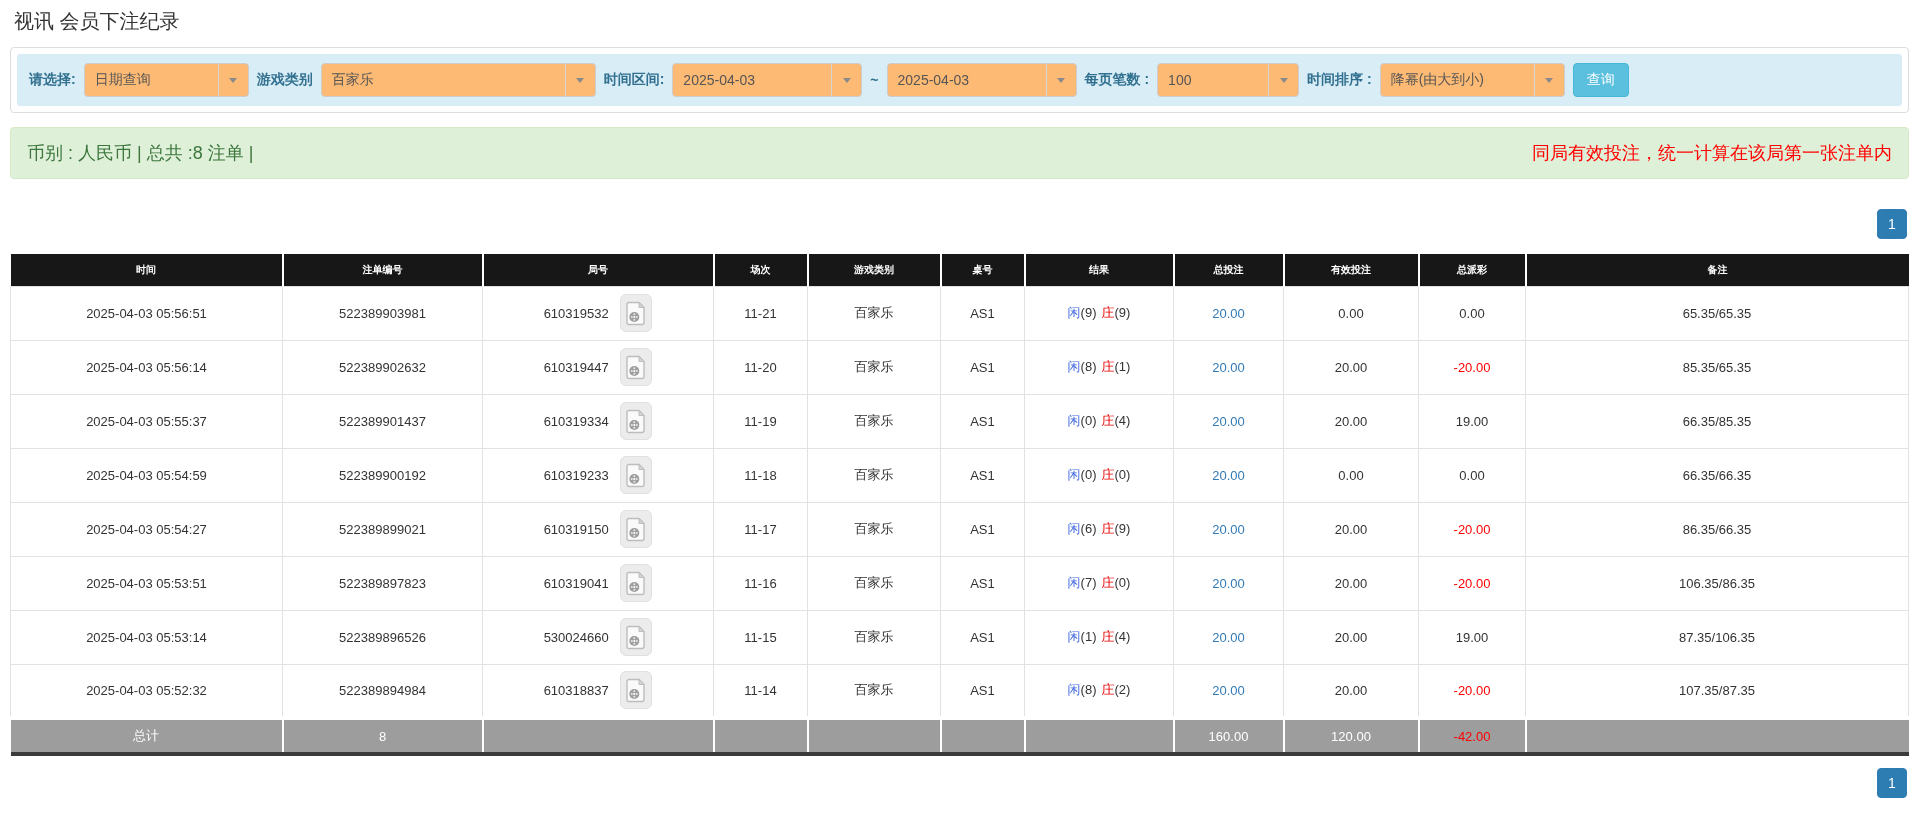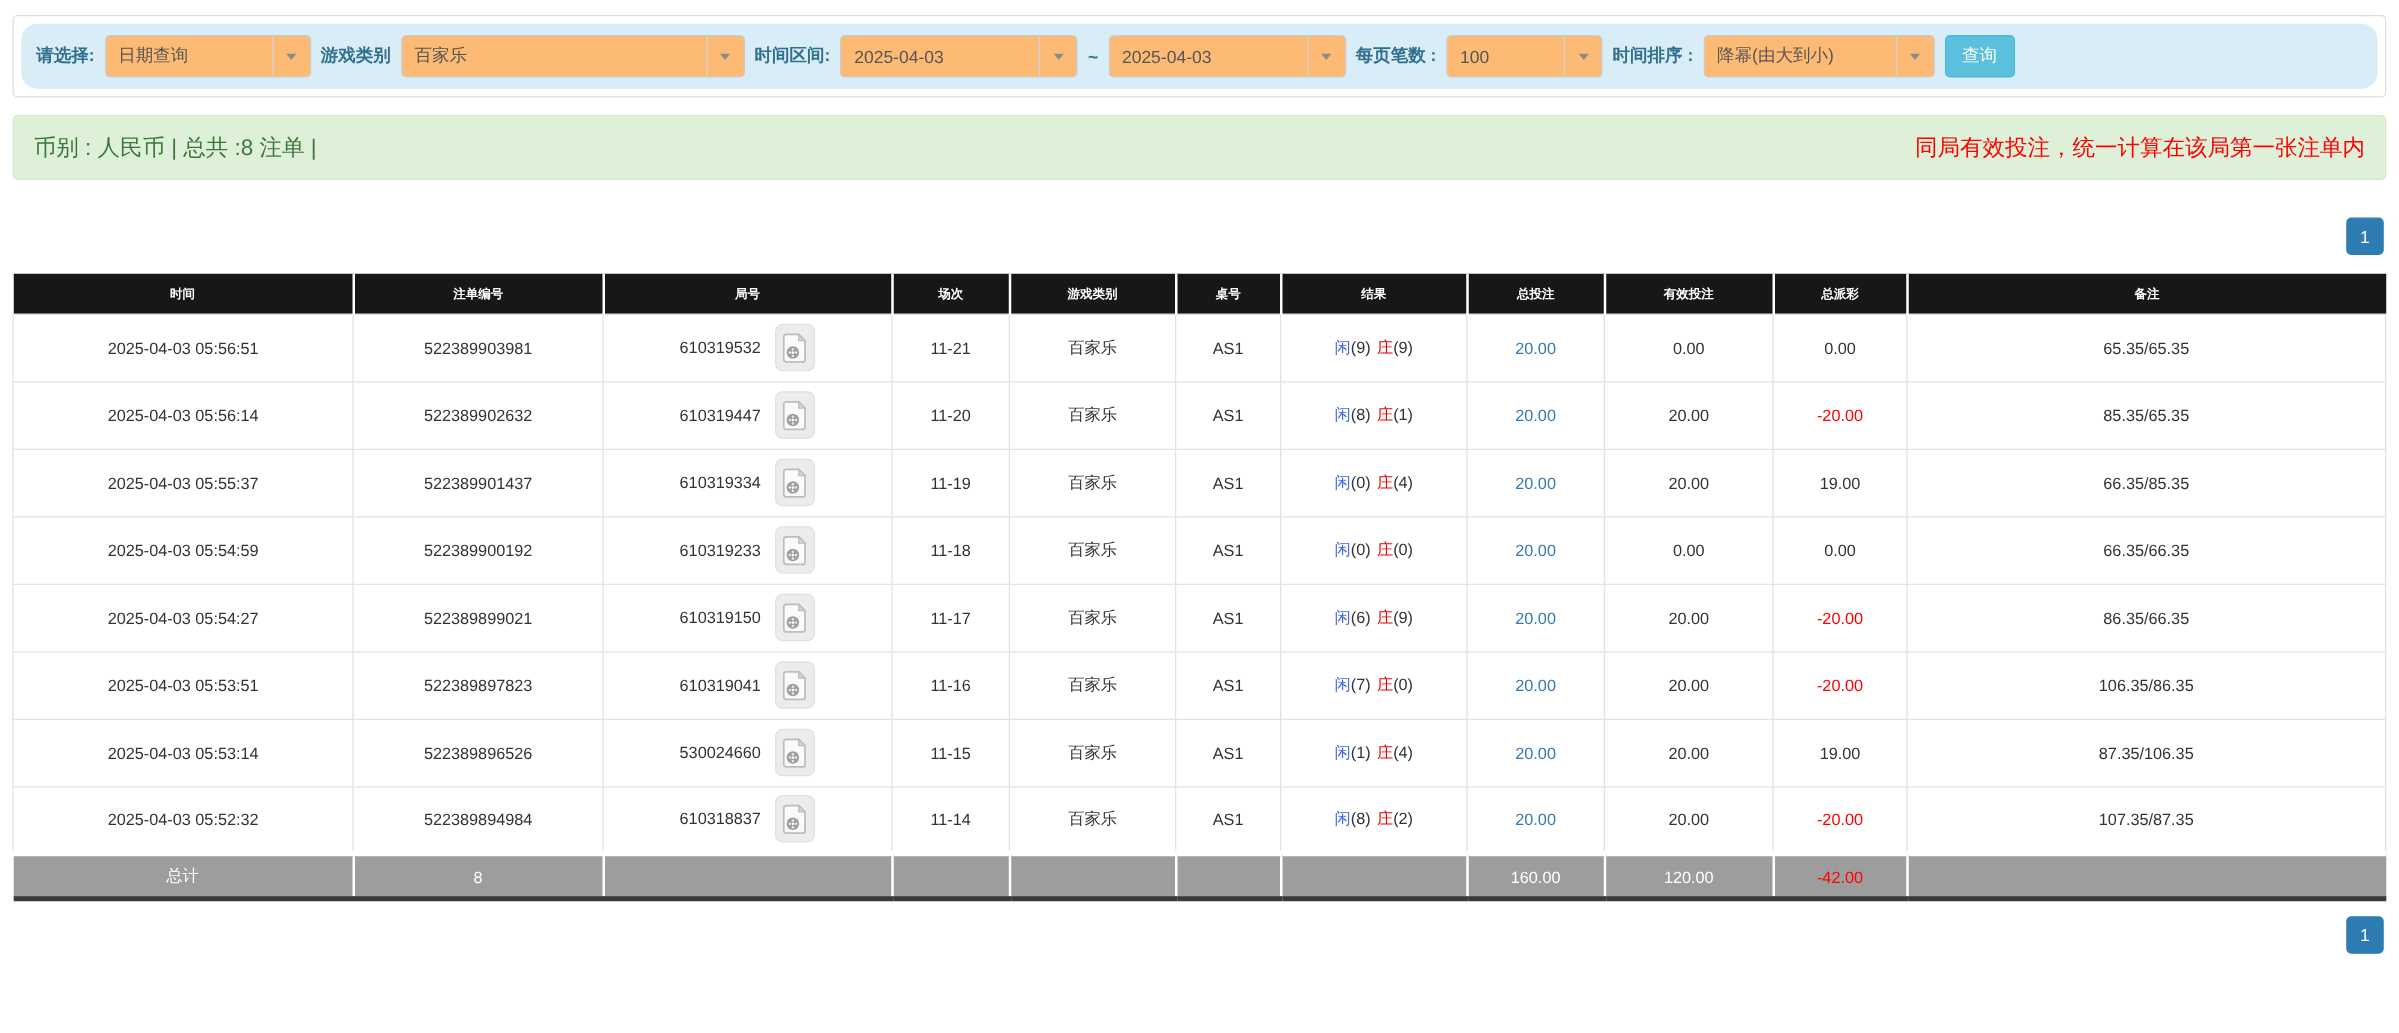--- a/index.html
+++ b/index.html
@@ -4,21 +4,21 @@
 <style>
   * { box-sizing: border-box; }
   body {
     margin: 0; width: 1919px; height: 826px; overflow: hidden;
     background: #fff; color: #333;
     font-family: "Liberation Sans", "DejaVu Sans", sans-serif;
   }
   .title { font-size: 20px; font-weight: 400; color: #333; margin: 8px 0 0 14px; }
 
   .panel { margin: 12px 10px 0; border: 1px solid #ddd; border-radius: 4px; padding: 6px; background: #fff; }
-  .filter-bar { background: #d9edf7; border-radius: 13px; padding: 9px 12px; display: flex; align-items: center; gap: 8px; }
+  .filter-bar { background: #d9edf7; border-radius: 3px; padding: 9px 12px; display: flex; align-items: center; gap: 8px; }
   .flabel { color: #31708f; font-weight: bold; font-size: 14px; white-space: nowrap; }
   .tilde { color: #31708f; font-weight: bold; font-size: 14px; }
   .select { background: #fdba74; border: 1px solid #ccc; border-radius: 4px; height: 34px; display: flex; align-items: center; justify-content: space-between; cursor: pointer; flex: 0 0 auto; }
   .sel-val { padding: 0 10px; font-size: 14px; color: #555; white-space: nowrap; overflow: hidden; }
   .caret-box { width: 30px; align-self: stretch; border-left: 1px solid #d5d5d5; display: flex; align-items: center; justify-content: center; }
   .caret { width: 0; height: 0; border-left: 4px solid transparent; border-right: 4px solid transparent; border-top: 5px solid #8a8a8a; }
   .btn-search { background: #5bc0de; border: 1px solid #46b8da; color: #fff; font-size: 14px; border-radius: 4px; height: 34px; padding: 0 13px; cursor: pointer; font-family: inherit; }
 
   .alert { margin: 14px 10px 0; background: #dff0d8; border: 1px solid #d6e9c6; border-radius: 4px; padding: 13px 16px; display: flex; justify-content: space-between; align-items: center; font-size: 18px; }
   .alert-info-text { color: #3c763d; }
@@ -42,20 +42,21 @@
   tr.sum td.neg, td.neg { color: #ff0000; }
   .betlink { color: #337ab7; text-decoration: none; cursor: pointer; }
   .round-text { vertical-align: middle; }
   .vbtn { display: inline-flex; align-items: center; justify-content: center; width: 32px; height: 38px; margin-left: 8px; background: #ececec; border: 1px solid #e0e0e0; border-radius: 6px; vertical-align: middle; cursor: pointer; }
 </style>
 </head>
 <body>
 
 <div class="page">
 
+  <h1 class="title">视讯 会员下注纪录</h1>
 
   <div class="panel">
     <div class="filter-bar">
       <span class="flabel">请选择:</span>
       <div class="select" style="width:165px">
         <span class="sel-val">日期查询</span>
         <span class="caret-box">
             <span class="caret"></span>
           </span>
       </div>
@@ -77,21 +78,21 @@
       </div>
       <span class="tilde">~</span>
       <div class="select" style="width:190px">
         <span class="sel-val">2025-04-03</span>
         <span class="caret-box">
             <span class="caret"></span>
           </span>
       </div>
 
       <span class="flabel">每页笔数 :</span>
-      <div class="select" style="width:125px">
+      <div class="select" style="width:142px">
         <span class="sel-val">100</span>
         <span class="caret-box">
             <span class="caret"></span>
           </span>
       </div>
 
       <span class="flabel">时间排序 :</span>
       <div class="select" style="width:185px">
         <span class="sel-val">降幂(由大到小)</span>
         <span class="caret-box">

